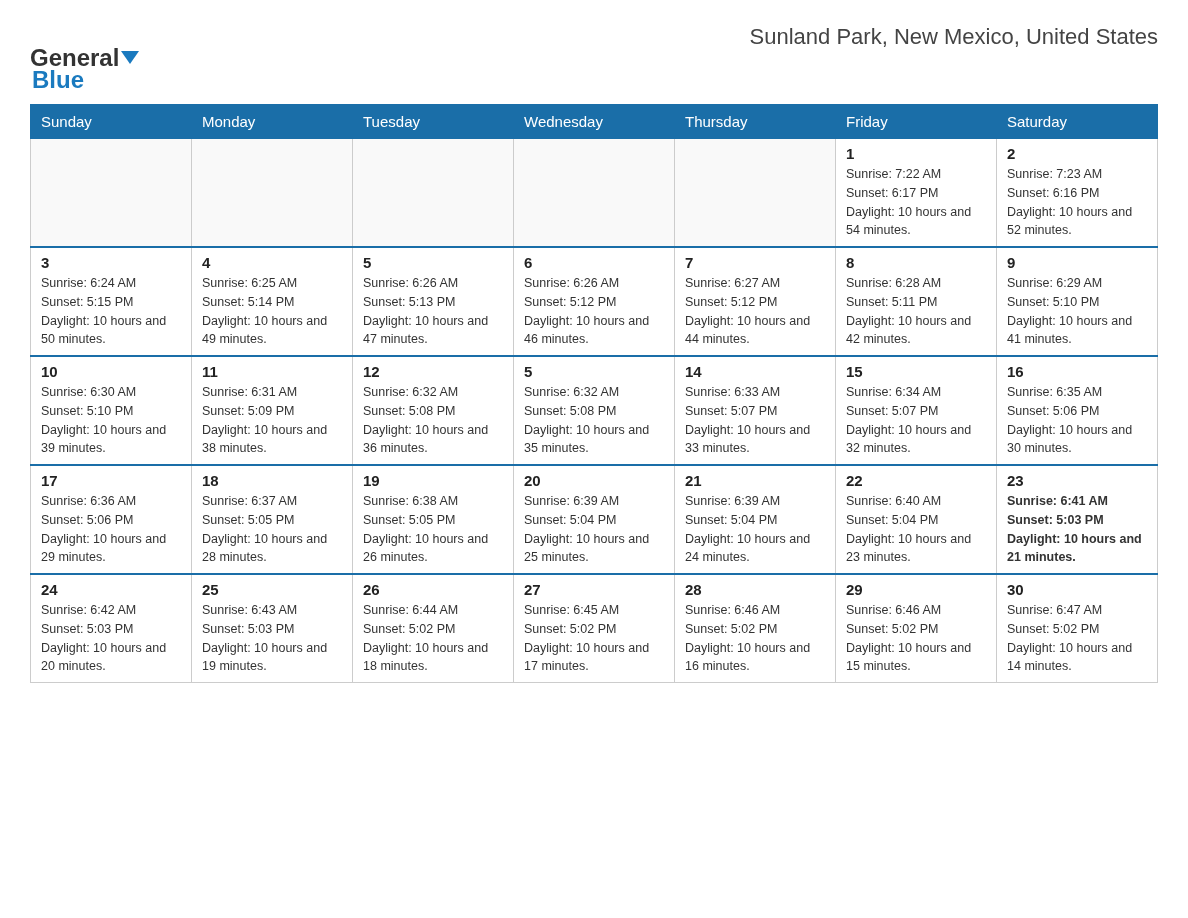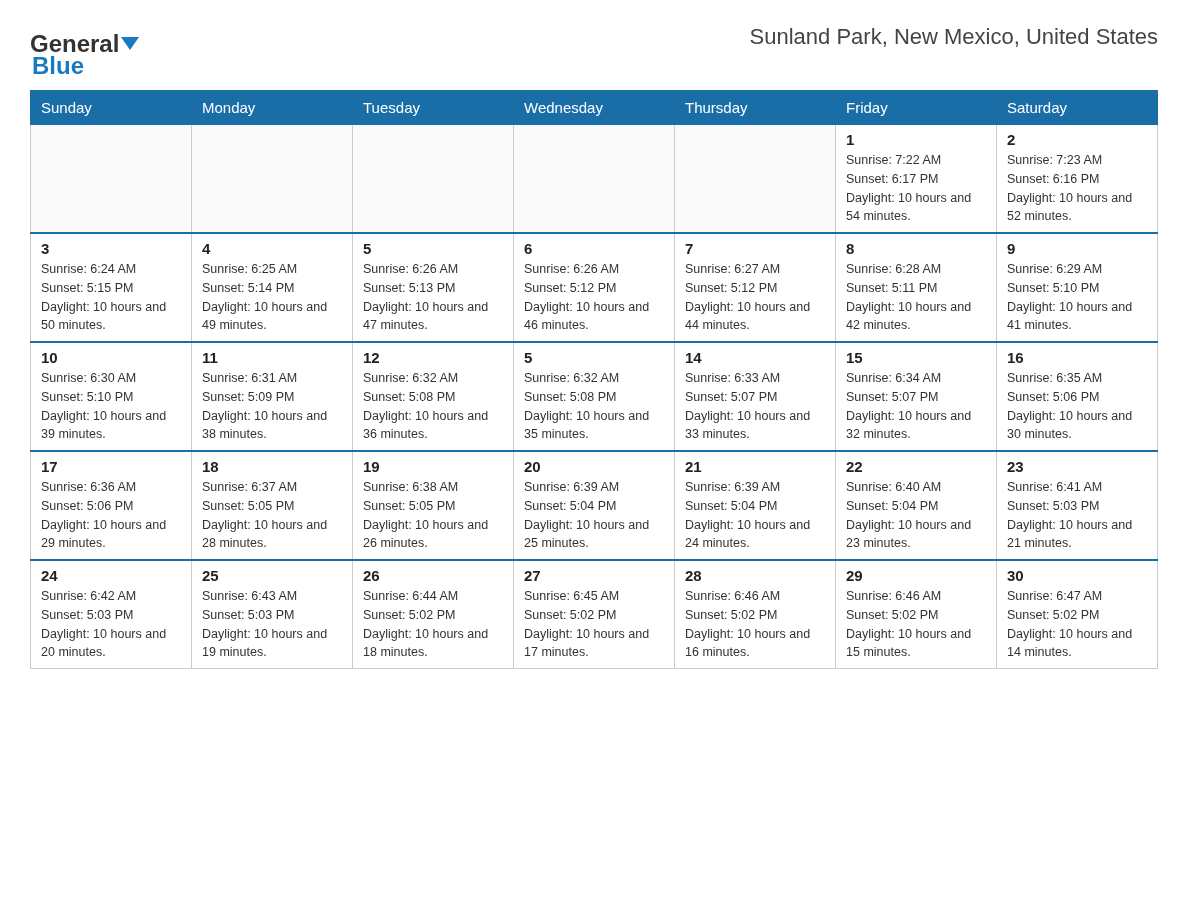--- a/index.html
+++ b/index.html
@@ -14,21 +14,21 @@
     .header-area {
       display: flex;
       align-items: flex-start;
       justify-content: space-between;
       margin-bottom: 10px;
     }
     .logo {
       display: flex;
       flex-direction: column;
       align-items: flex-start;
-      margin-top: 10px;
+      margin-top: 24px;
     }
     .title-area {
       text-align: right;
     }
     .month-title {
       font-size: 52px;
       font-weight: normal;
       color: #222;
       line-height: 1.1;
     }
@@ -248,21 +248,21 @@
 Daylight: 10 hours and 24 minutes.</div>
         </td>
         <td>
           <div class="day-number">22</div>
           <div class="day-info" style="white-space: pre-line;">Sunrise: 6:40 AM
 Sunset: 5:04 PM
 Daylight: 10 hours and 23 minutes.</div>
         </td>
         <td>
           <div class="day-number">23</div>
-          <div class="day-info" style="white-space: pre-line;">Sunrise: 6:41 AM
+          <div class="day-info" style="white-space: pre-line; font-weight: bold;">Sunrise: 6:41 AM
 Sunset: 5:03 PM
 Daylight: 10 hours and 21 minutes.</div>
         </td>
       </tr>
       <tr class="row-divider">
         <td>
           <div class="day-number">24</div>
           <div class="day-info" style="white-space: pre-line;">Sunrise: 6:42 AM
 Sunset: 5:03 PM
 Daylight: 10 hours and 20 minutes.</div>

